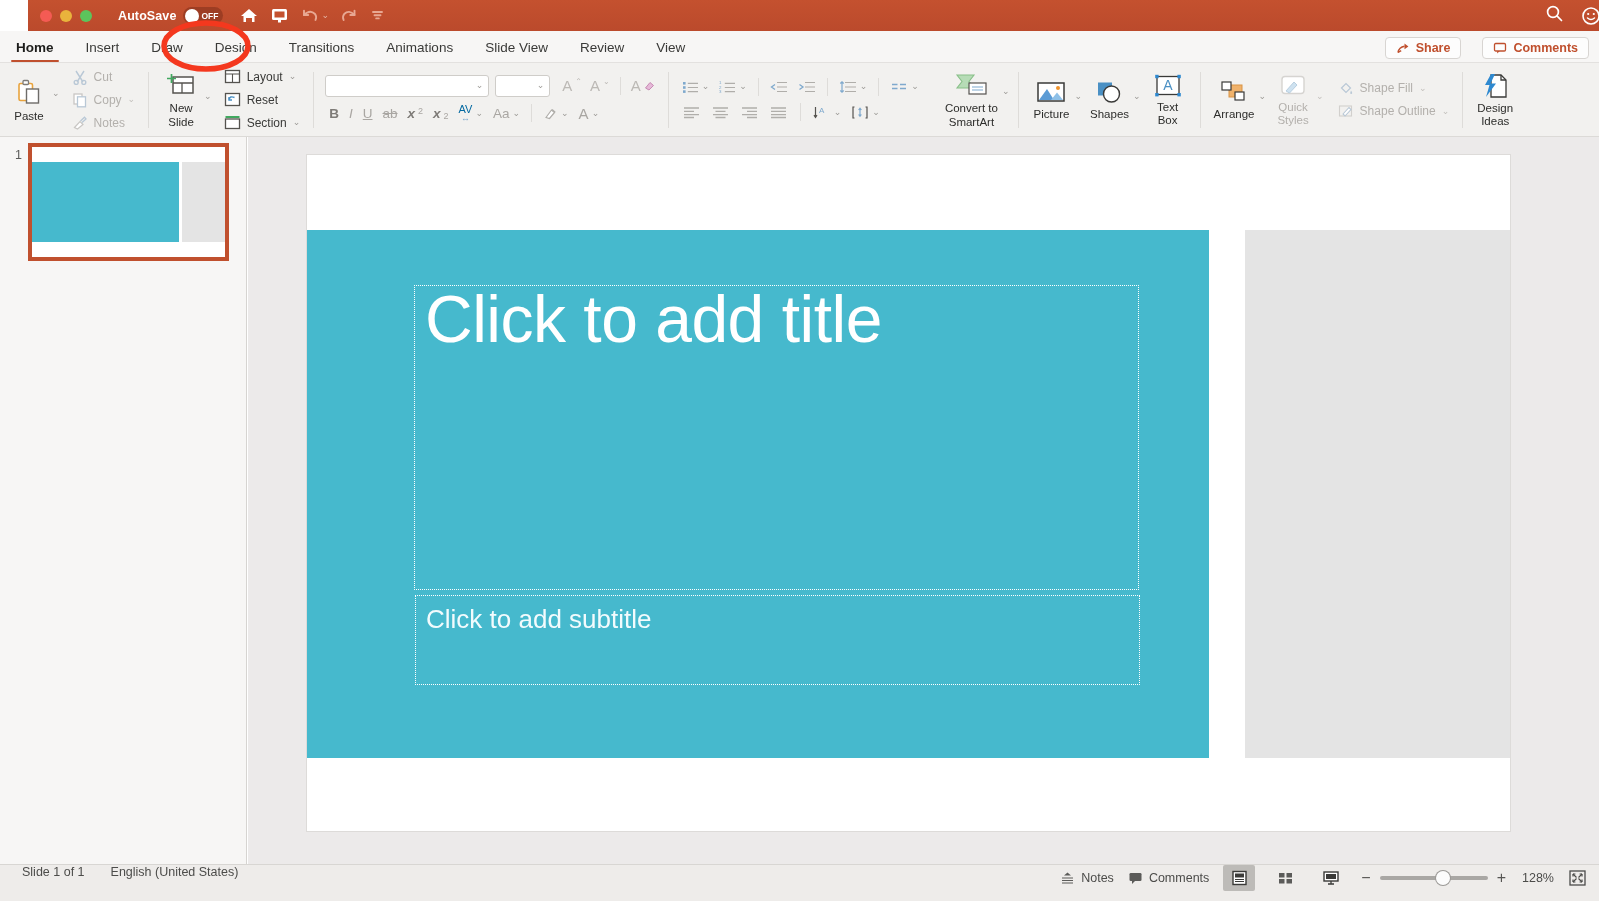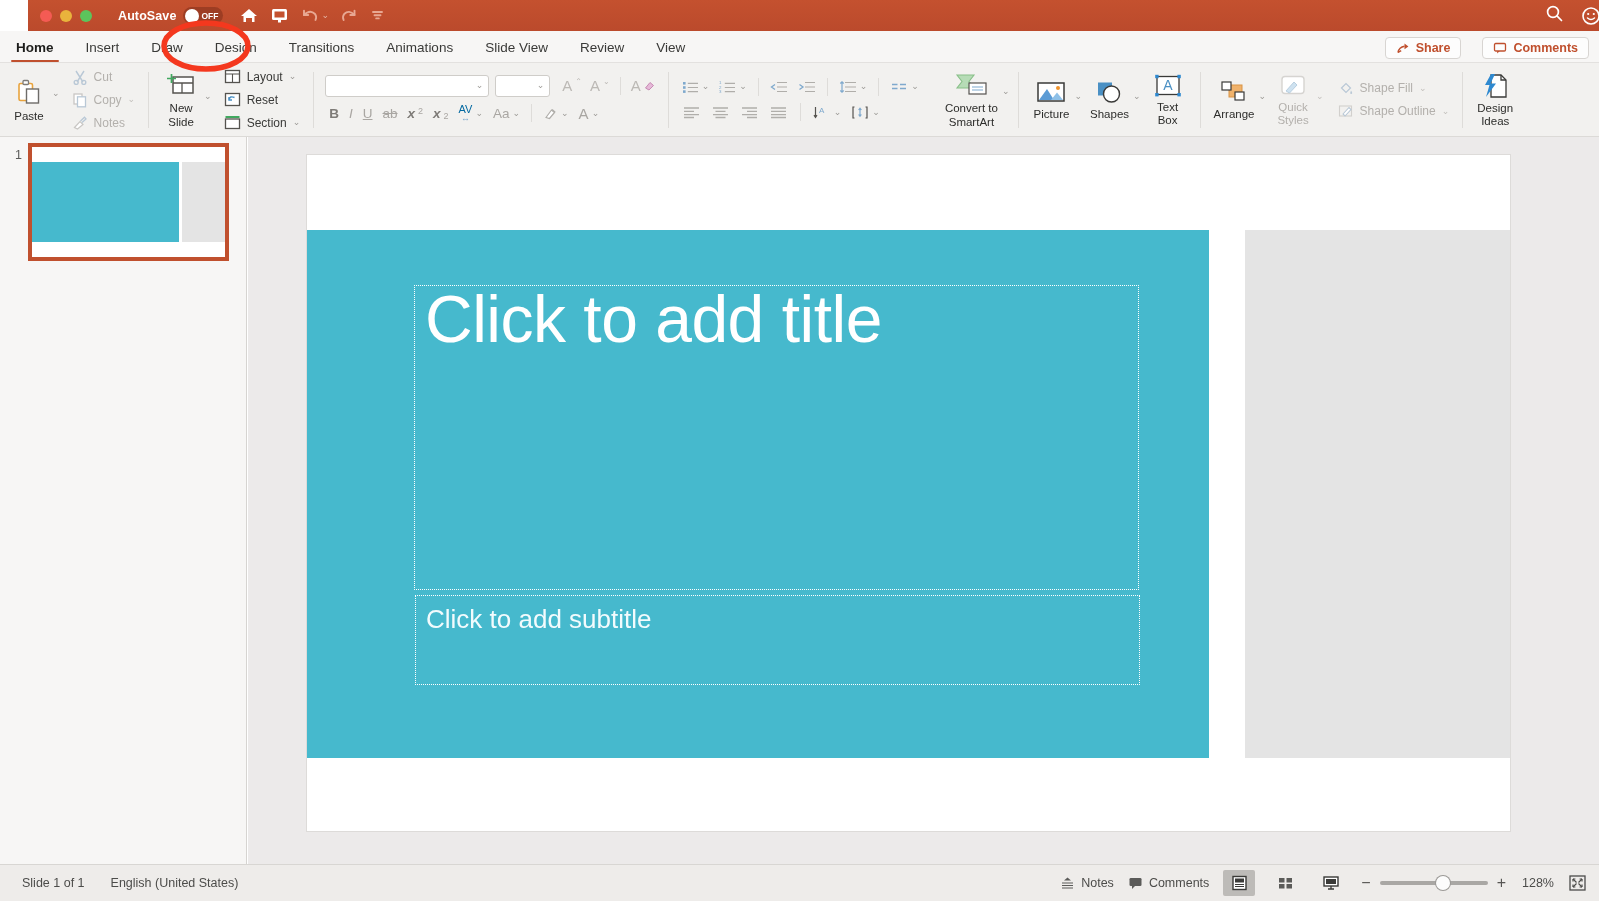--- a/index.html
+++ b/index.html
@@ -146,21 +146,21 @@
     font-size: 66px; color: #ffffff; font-weight: 300; line-height: 1;
     padding: 0 6px 12px 10px; letter-spacing: -.5px;
   }
   .ph-sub { left: 108px; top: 440px; width: 725px; height: 90px; justify-content: flex-start; }
   .ph-sub .txt { font-size: 26px; color: #f2fbfd; font-weight: 400; padding: 8px 6px 0 10px; }
 
   
   .statusbar {
     position: absolute; left: 0; bottom: 0; width: 1599px; height: 37px;
     background: #eeecea; border-top: 1px solid #d8d6d3;
-    display: flex; align-items: center;
+    display: flex; align-items: flex-start;
   }
   .status-left { display: flex; align-items: center; gap: 26px; margin-left: 22px; }
   .status-left span { font-size: 12.5px; color: #4c4c4a; }
   .status-right { position: absolute; right: 12px; display: flex; align-items: center; gap: 14px; }
   .st-item { display: flex; align-items: center; gap: 6px; font-size: 12.5px; color: #4c4c4a; }
   .view-btn { width: 32px; height: 26px; display: flex; align-items: center; justify-content: center; border-radius: 2px; }
   .view-btn.active { background: #bdbbb8; }
   .zoom-slider { display: flex; align-items: center; gap: 9px; }
   .track { width: 108px; height: 4px; background: #a9a7a4; border-radius: 2px; position: relative; }
   .knob2 { position: absolute; left: 56px; top: -5px; width: 14px; height: 14px; border-radius: 50%; background: #fcfcfc; box-shadow: 0 0 0 1px #9b9996; }

